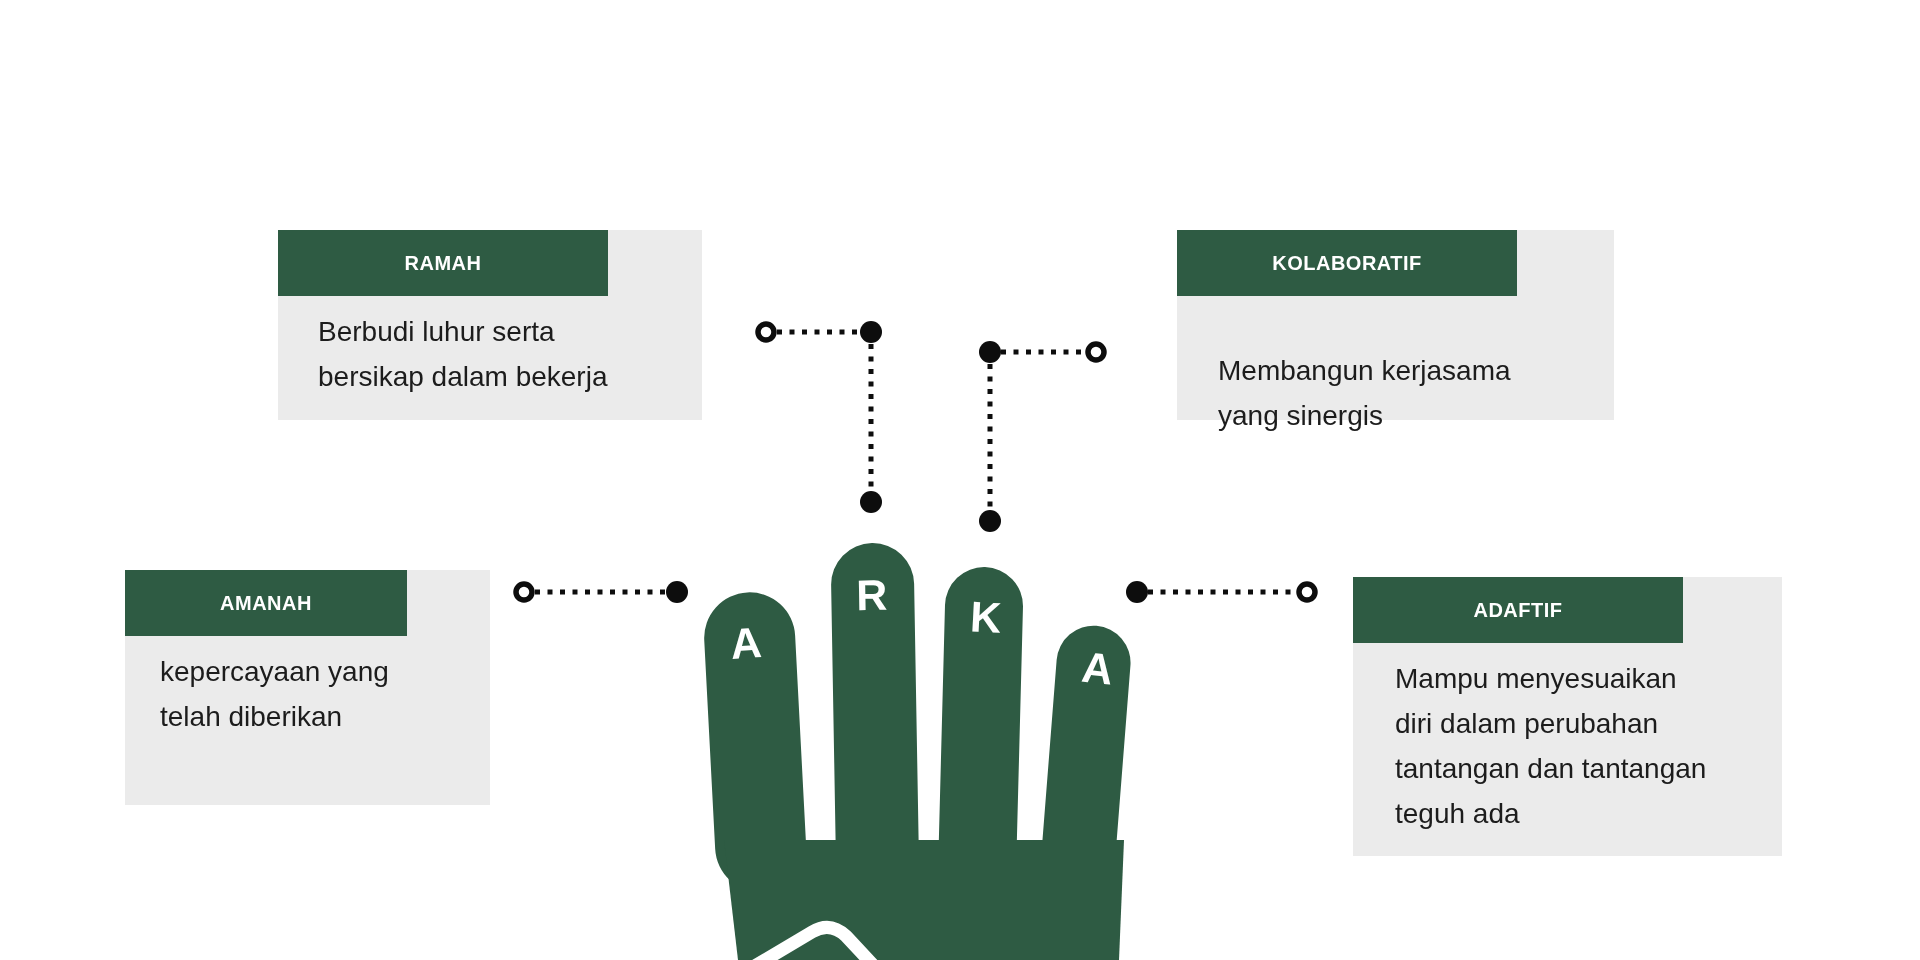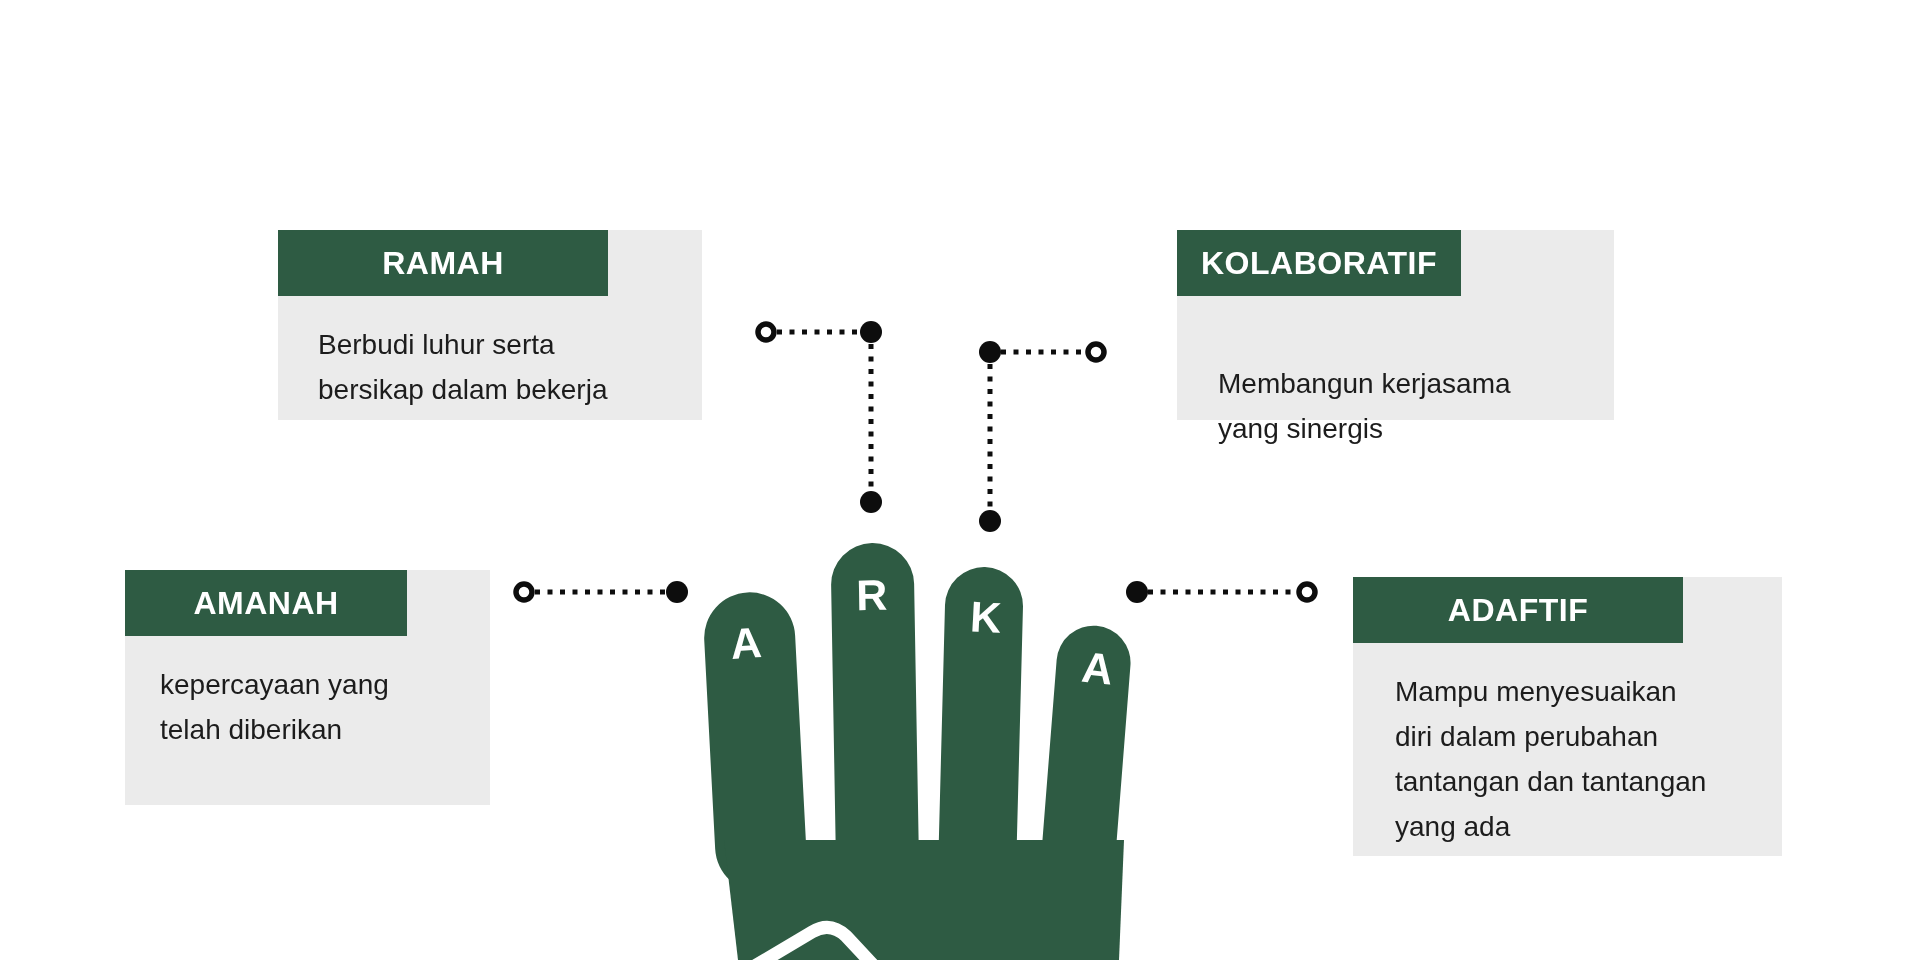--- a/index.html
+++ b/index.html
@@ -28,42 +28,42 @@
     background: #ebebeb;
   }
   .card-header {
     position: absolute;
     left: 0;
     top: 0;
     height: 66px;
     background: #2e5b43;
     color: #ffffff;
     font-weight: bold;
-    font-size: 32px;
+    font-size: 20px;
     letter-spacing: 0.5px;
     display: flex;
     align-items: center;
     justify-content: center;
   }
   .card-body {
     position: absolute;
     left: 0;
     top: 66px;
     right: 0;
     color: #1c1c1c;
     font-size: 28px;
     line-height: 45px;
-    padding-top: 26px;
+    padding-top: 13px;
   }
   .card-ramah       { left: 278px;  top: 230px; width: 424px; height: 190px; }
   .card-ramah .card-header       { width: 330px; }
   .card-ramah .card-body         { padding-left: 40px; }
 
   .card-kolaboratif { left: 1177px; top: 230px; width: 437px; height: 190px; }
-  .card-kolaboratif .card-header { width: 284px; }
+  .card-kolaboratif .card-header { width: 340px; }
   .card-kolaboratif .card-body   { padding-left: 41px; margin-top: 39px; }
 
   .card-amanah      { left: 125px;  top: 570px; width: 365px; height: 235px; }
   .card-amanah .card-header      { width: 282px; }
   .card-amanah .card-body        { padding-left: 35px; }
 
   .card-adaftif     { left: 1353px; top: 529px; width: 429px; height: 279px; margin-top: 48px; }
   .card-adaftif .card-header     { width: 330px; }
   .card-adaftif .card-body       { padding-left: 42px; }
 
@@ -165,17 +165,17 @@
       <div>telah diberikan</div>
     </div>
   </div>
 
   <div class="value-card card-adaftif">
     <div class="card-header">ADAFTIF</div>
     <div class="card-body">
       <div>Mampu menyesuaikan</div>
       <div>diri dalam perubahan</div>
       <div>tantangan dan tantangan</div>
-      <div>yang ada</div>
+      <div>teguh ada</div>
     </div>
   </div>
 
 </div>
 
 </body></html>

